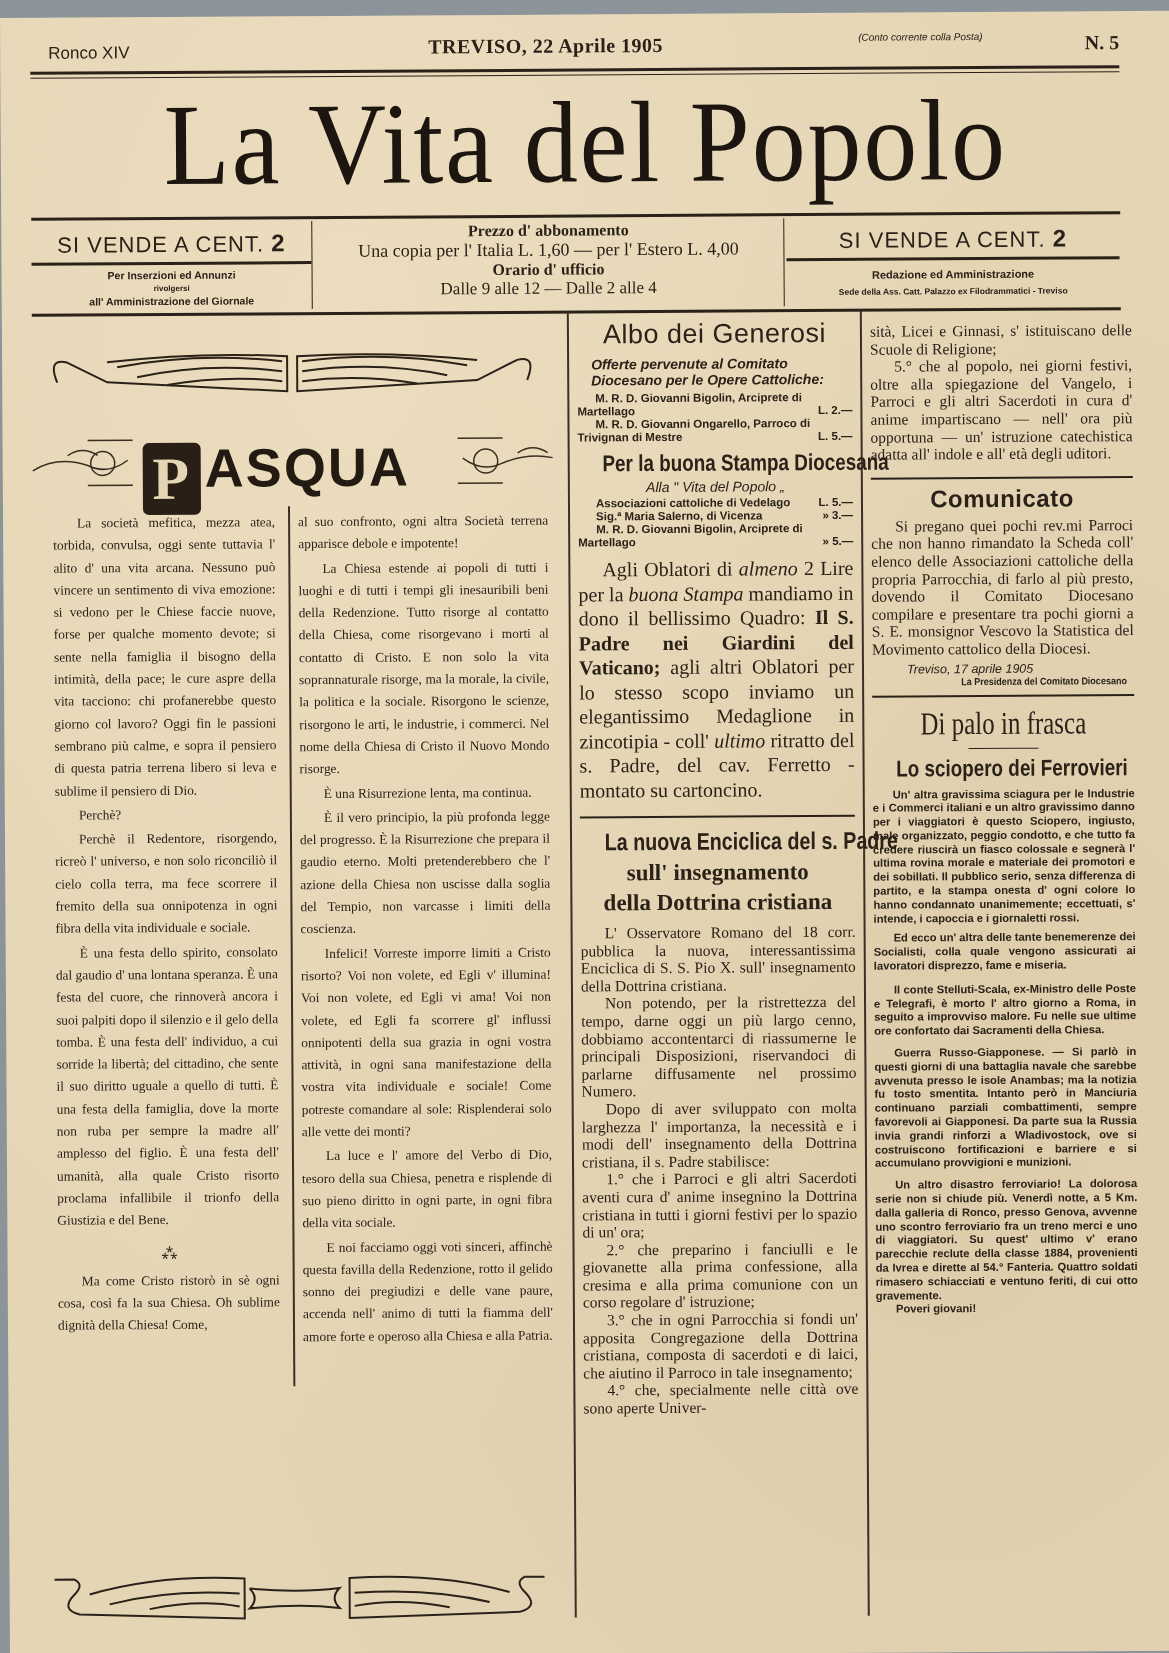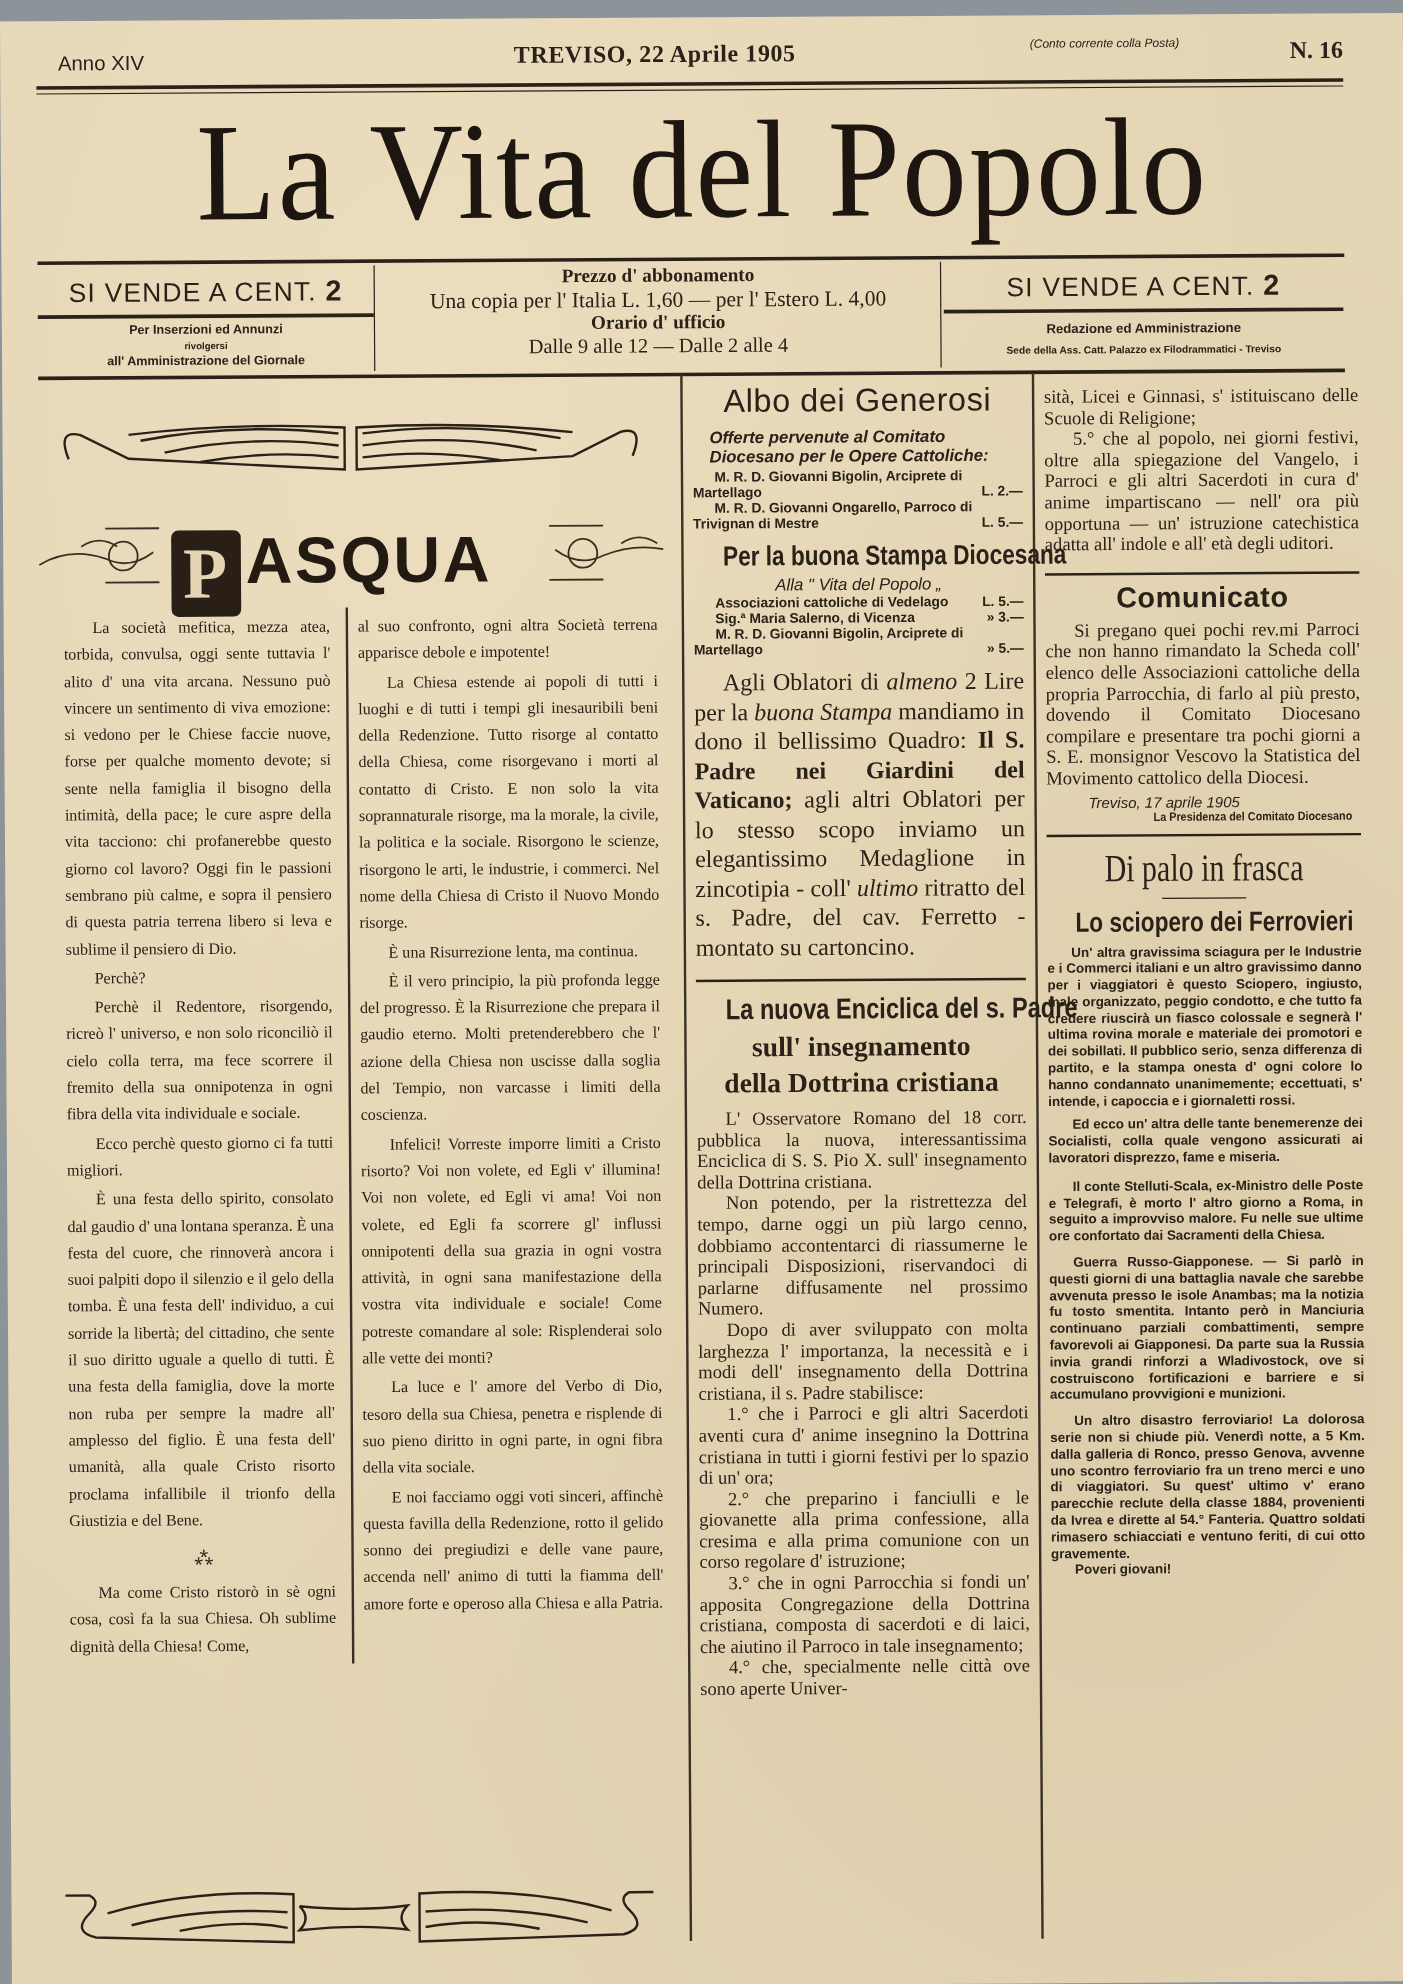--- a/index.html
+++ b/index.html
@@ -68,24 +68,24 @@
   .sig { font-family:"Liberation Sans", sans-serif; font-weight:bold; font-size:10px; text-align:right; padding-right:8px; transform:scaleX(0.9); transform-origin:right; }
   .hrule { height:2px; background:#2a2118; }
   .stars { text-align:center; font-size:14px; letter-spacing:-2px; line-height:14px; }
 </style>
 </head>
 <body>
 
 <div class="page">
 
   <div class="topline">
-    <span class="anno">Anno XIV</span>
+    <span class="anno">Ronco XIV</span>
     <span class="date">TREVISO, 22 Aprile 1905</span>
     <span class="conto">(Conto corrente colla Posta)</span>
-    <span class="num">N. 16</span>
+    <span class="num">N. 5</span>
   </div>
   <div class="rule-thick" style="top:54px;"></div>
   <div class="rule-thin" style="top:60px;"></div>
 
   <div class="masthead">La Vita del Popolo</div>
 
   <div class="rule-thick" style="top:200px;"></div>
 
   <div class="infobar">
     <div class="infobox ib1">
@@ -152,21 +152,20 @@
           <circle cx="38" cy="38" r="12"></circle>
           <path d="M70 30 Q85 20 100 30"></path>
         </g>
       </svg>
   </div>
 
   <div class="col body-text" style="left:50px; top:495px; width:222px;">
     <p>La società mefitica, mezza atea, torbida, convulsa, oggi sente tuttavia l' alito d' una vita arcana. Nessuno può vincere un sentimento di viva emozione: si vedono per le Chiese faccie nuove, forse per qualche momento devote; si sente nella famiglia il bisogno della intimità, della pace; le cure aspre della vita tacciono: chi profanerebbe questo giorno col lavoro? Oggi fin le passioni sembrano più calme, e sopra il pensiero di questa patria terrena libero si leva e sublime il pensiero di Dio.</p>
     <p>Perchè?</p>
     <p>Perchè il Redentore, risorgendo, ricreò l' universo, e non solo riconciliò il cielo colla terra, ma fece scorrere il fremito della sua onnipotenza in ogni fibra della vita individuale e sociale.</p>
-    <p>Ecco perchè questo giorno ci fa tutti migliori.</p>
     <p>È una festa dello spirito, consolato dal gaudio d' una lontana speranza. È una festa del cuore, che rinnoverà ancora i suoi palpiti dopo il silenzio e il gelo della tomba. È una festa dell' individuo, a cui sorride la libertà; del cittadino, che sente il suo diritto uguale a quello di tutti. È una festa della famiglia, dove la morte non ruba per sempre la madre all' amplesso del figlio. È una festa dell' umanità, alla quale Cristo risorto proclama infallibile il trionfo della Giustizia e del Bene.</p>
     <div class="stars" style="margin:14px 0 10px;">⁂</div>
     <p>Ma come Cristo ristorò in sè ogni cosa, così fa la sua Chiesa. Oh sublime dignità della Chiesa! Come,</p>
   </div>
 
   <div class="col body-text" style="left:295px; top:495px; width:250px;">
     <p style="text-indent:0">al suo confronto, ogni altra Società terrena apparisce debole e impotente!</p>
     <p>La Chiesa estende ai popoli di tutti i luoghi e di tutti i tempi gli inesauribili beni della Redenzione. Tutto risorge al contatto della Chiesa, come risorgevano i morti al contatto di Cristo. E non solo la vita soprannaturale risorge, ma la morale, la civile, la politica e la sociale. Risorgono le scienze, risorgono le arti, le industrie, i commerci. Nel nome della Chiesa di Cristo il Nuovo Mondo risorge.</p>
     <p>È una Risurrezione lenta, ma continua.</p>
     <p>È il vero principio, la più profonda legge del progresso. È la Risurrezione che prepara il gaudio eterno. Molti pretenderebbero che l' azione della Chiesa non uscisse dalla soglia del Tempio, non varcasse i limiti della coscienza.</p>

